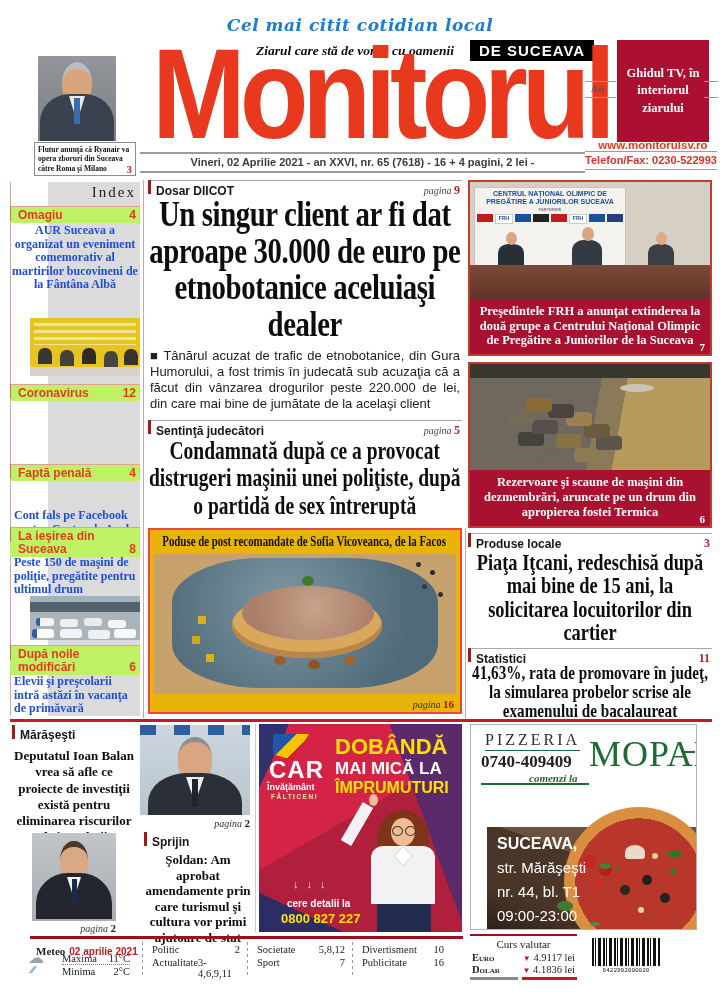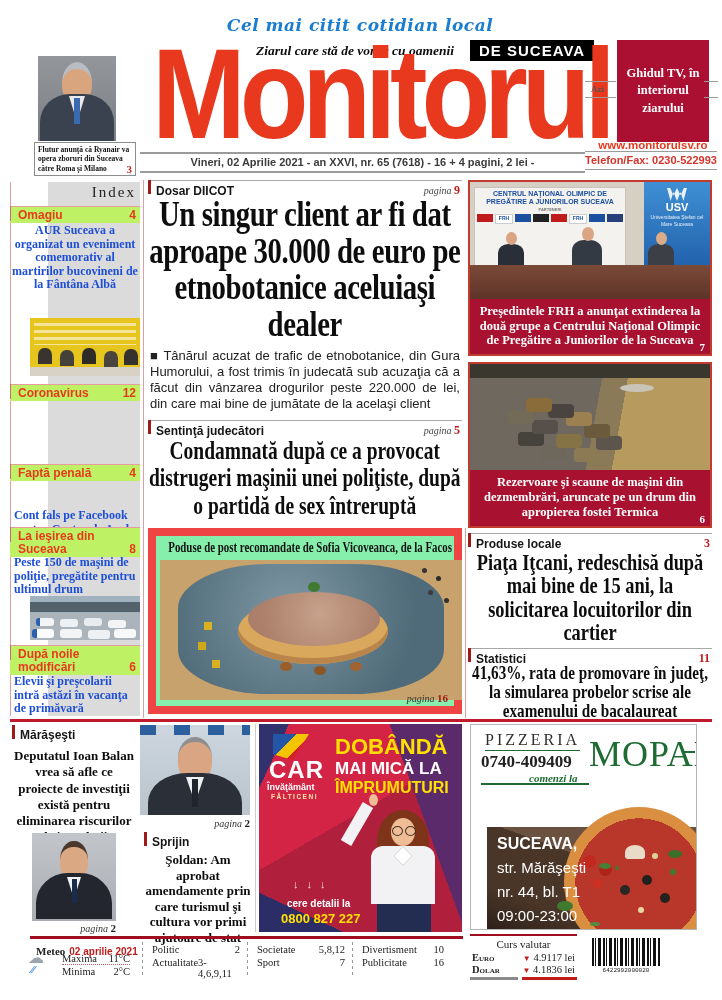--- a/index.html
+++ b/index.html
@@ -40,21 +40,21 @@
     padding:2px 4px 1px 8px;box-sizing:border-box}
   .sb-kicker::before{content:"";position:absolute;left:0;top:-1px;width:1px;height:15px;background:#cf6a6a}
   .sb-title{font:700 12px/1.13 "Liberation Serif",serif;color:#1d4ed8}
   .deck{font:400 13px/1.22 "Liberation Sans",sans-serif;color:#222;text-align:justify}
   
   .card{border:2px solid #c23b2f;display:flex;flex-direction:column;box-sizing:border-box;background:#fff}
   .capband{background:#a8112f;color:#fff;font:700 12.5px/1.18 "Liberation Serif",serif;
     text-align:center;padding:5px 8px 6px;position:relative;flex:1}
   .capband .cap-pg{position:absolute;right:5px;bottom:1px;font:700 11px "Liberation Serif",serif;color:#fff}
   
-  .food-box{border:8px solid #ef4444;box-sizing:border-box;background:#86efac}
+  .food-box{border:2px solid #ef4444;box-sizing:border-box;background:#eab308}
   .food-title{font:700 14.5px "Liberation Serif",serif;text-align:center;white-space:nowrap;
     transform:scaleX(.75);transform-origin:left top;width:411px;padding:3px 0 2px}
   .pagina-tag{font:italic 400 10px "Liberation Serif",serif;color:#333}
   .pagina-tag b{font-style:normal;font:700 11px "Liberation Serif",serif;color:#a01818}
   
   .story-text{font:700 13px/1.25 "Liberation Serif",serif;color:#0d0d0d;text-align:center}
   
   .photo{position:absolute;overflow:hidden}
   .shape{position:absolute}
   
@@ -198,25 +198,20 @@
         <div style="display:flex;flex-wrap:wrap;gap:2px;justify-content:center;margin-top:2px">
           <span class="shape" style="position:static;width:16px;height:8px;background:#c01c1c"></span>
           <span style="width:16px;height:8px;background:#fff;border:1px solid #ccc;font:700 5px 'Liberation Sans',sans-serif;color:#1b4fa0;text-align:center">FRH</span>
           <span class="shape" style="position:static;width:16px;height:8px;background:#1b4fa0"></span>
           <span class="shape" style="position:static;width:16px;height:8px;background:#222"></span>
           <span class="shape" style="position:static;width:16px;height:8px;background:#c01c1c"></span>
           <span style="width:16px;height:8px;background:#fff;border:1px solid #ccc;font:700 5px 'Liberation Sans',sans-serif;color:#1b4fa0;text-align:center">FRH</span>
           <span class="shape" style="position:static;width:16px;height:8px;background:#1b4fa0"></span>
           <span class="shape" style="position:static;width:16px;height:8px;background:#28407a"></span>
         </div>
-      </div>
-      <div class="shape" style="right:0;top:0;width:66px;height:96px;background:linear-gradient(180deg,#3f8fd4,#1d5ca6);text-align:center;padding-top:6px;box-sizing:border-box">
-        <div class="shape" style="position:static;width:20px;height:13px;margin:0 auto;background:#eaf3fb;clip-path:polygon(0 0,18% 100%,32% 30%,50% 100%,68% 30%,82% 100%,100% 0,84% 0,68% 55%,50% 0,32% 55%,16% 0)"></div>
-        <div style="font:700 11px 'Liberation Sans',sans-serif;color:#fff">USV</div>
-        <div style="font:400 5px/1.3 'Liberation Sans',sans-serif;color:#e8f1fa;padding:1px 4px">Universitatea Ştefan cel Mare Suceava</div>
       </div>
       <div class="shape" style="left:28px;top:62px;width:26px;height:22px;border-radius:40% 40% 0 0;background:#2a2e36"></div>
       <div class="shape" style="left:36px;top:50px;width:11px;height:13px;border-radius:50%;background:#d9a583"></div>
       <div class="shape" style="left:102px;top:58px;width:30px;height:26px;border-radius:40% 40% 0 0;background:#333a44"></div>
       <div class="shape" style="left:112px;top:45px;width:12px;height:14px;border-radius:50%;background:#d9a583"></div>
       <div class="shape" style="left:178px;top:62px;width:26px;height:22px;border-radius:40% 40% 0 0;background:#3c3f46"></div>
       <div class="shape" style="left:186px;top:50px;width:11px;height:13px;border-radius:50%;background:#dcab88"></div>
       <div class="shape" style="left:0;bottom:0;width:240px;height:34px;background:linear-gradient(180deg,#7a4a38,#5e3428)"></div>
     </div>
     <div class="capband">

